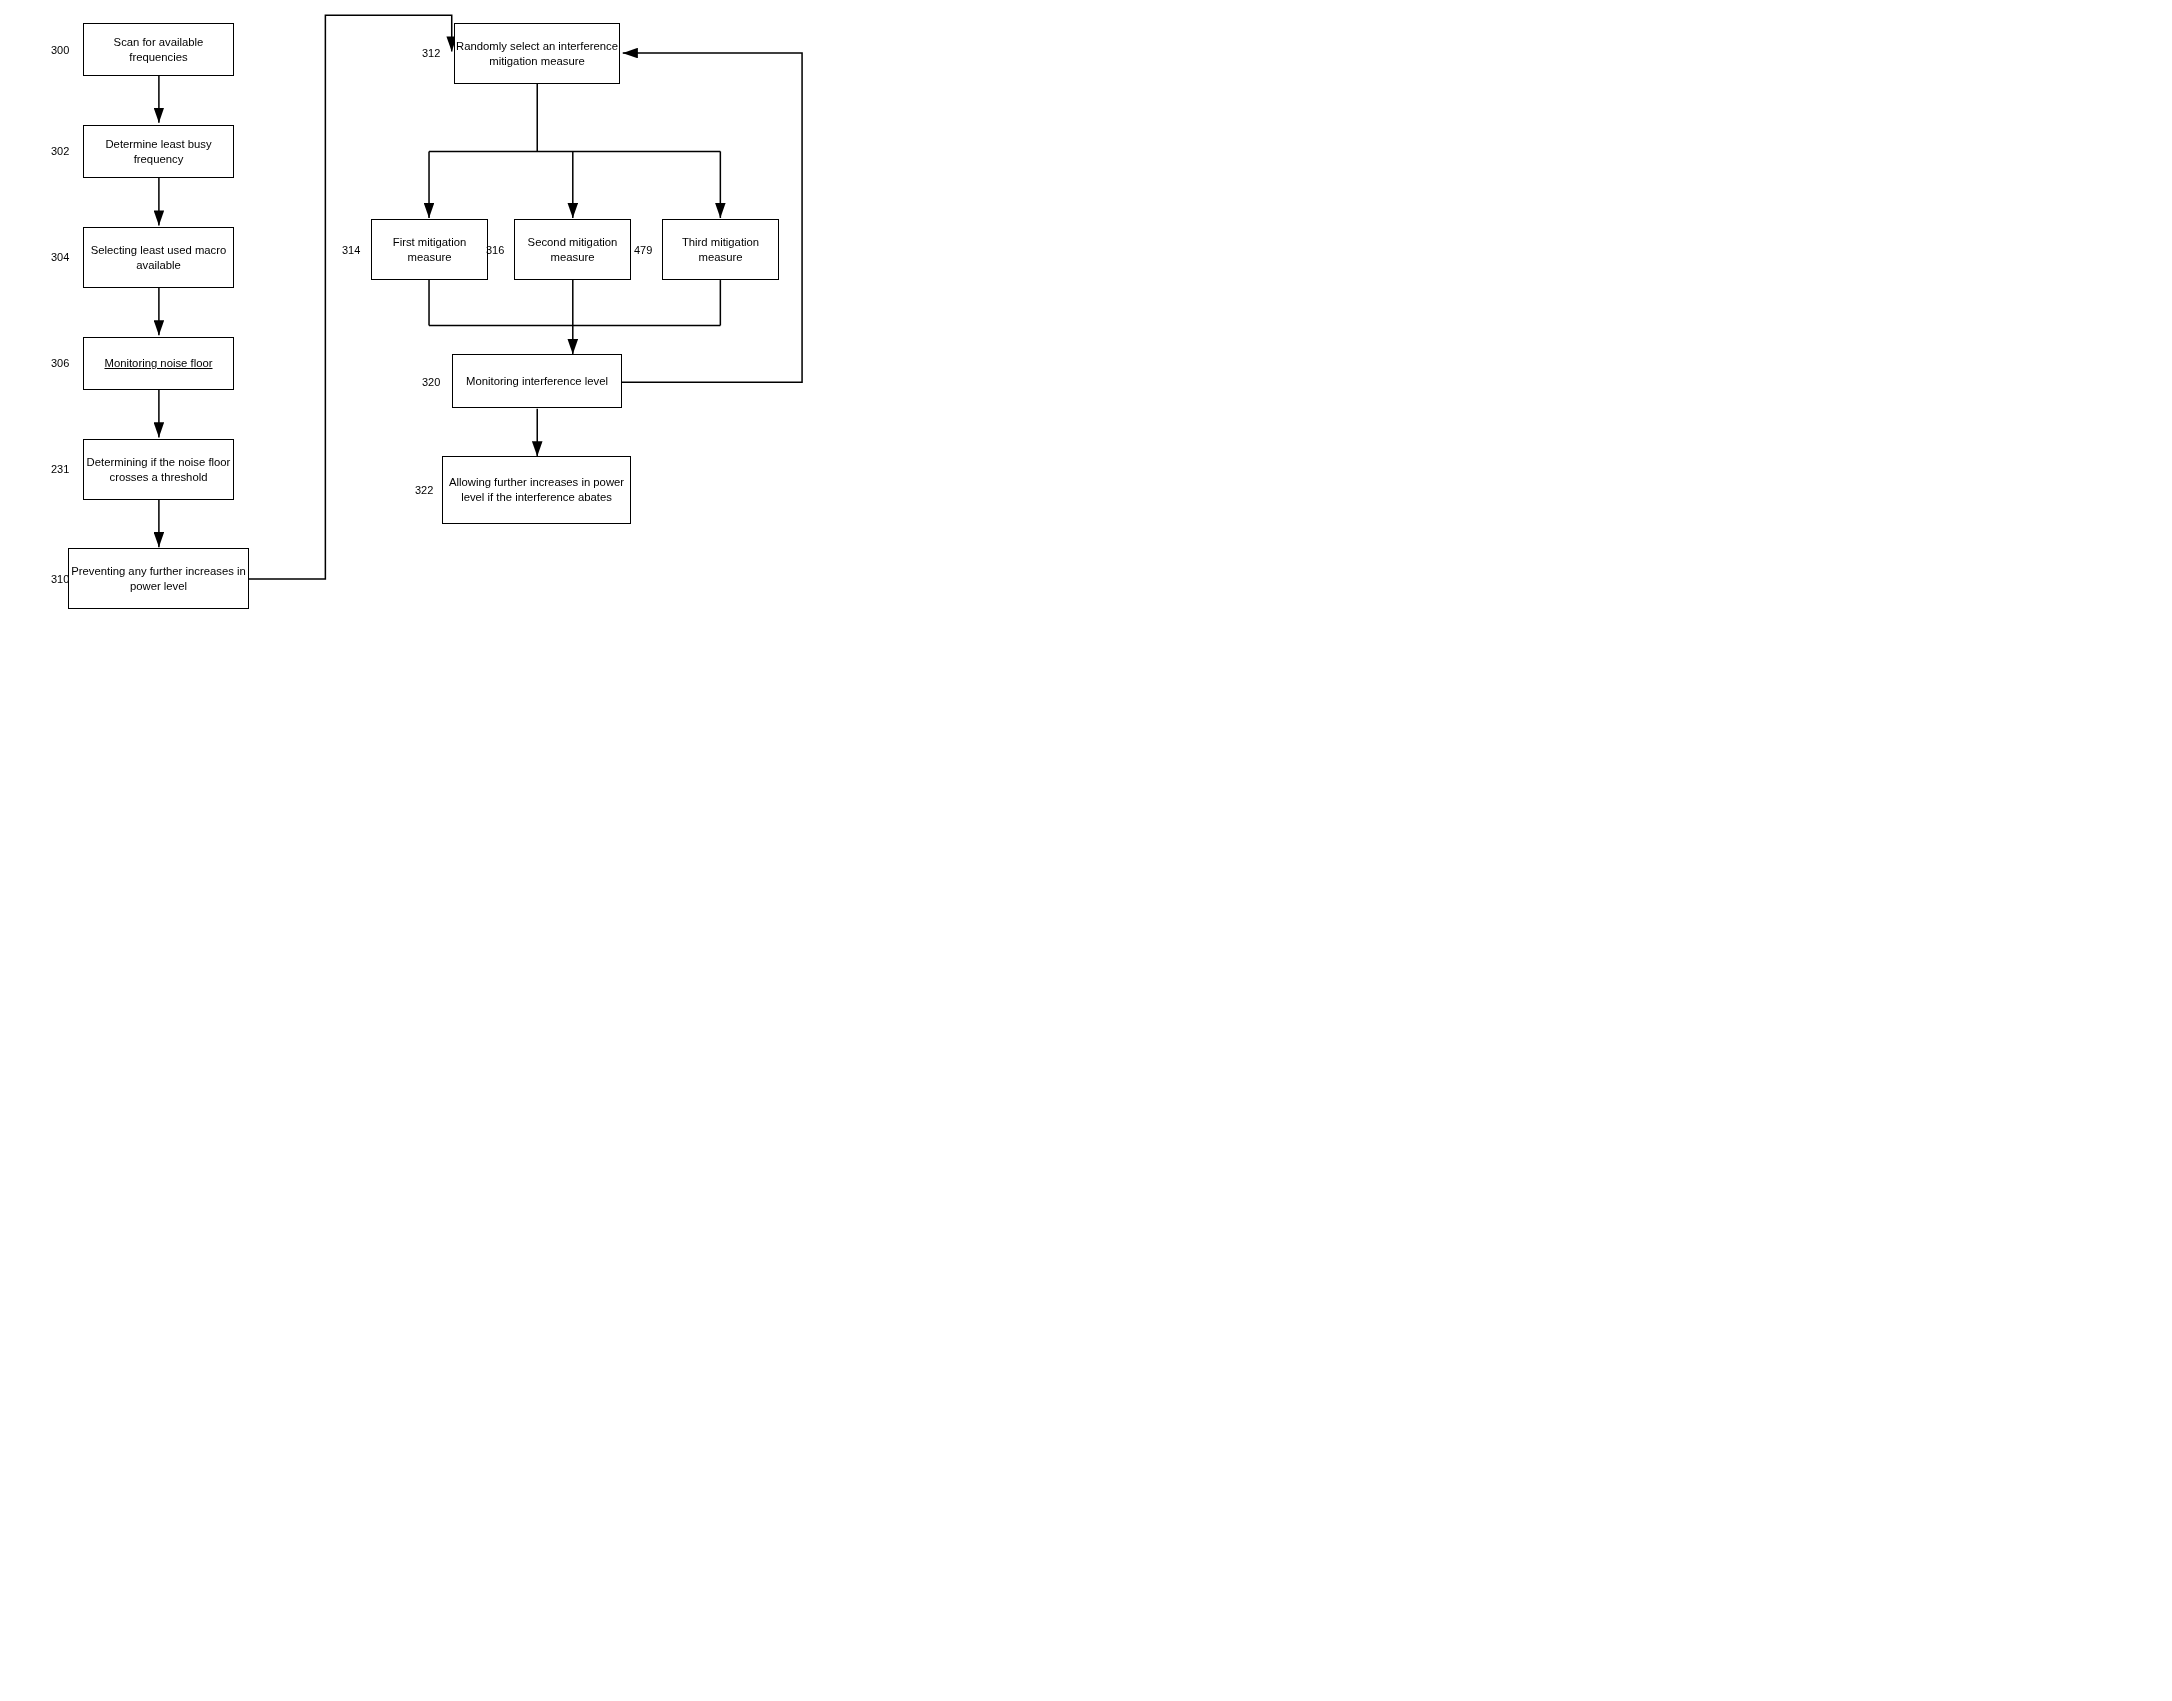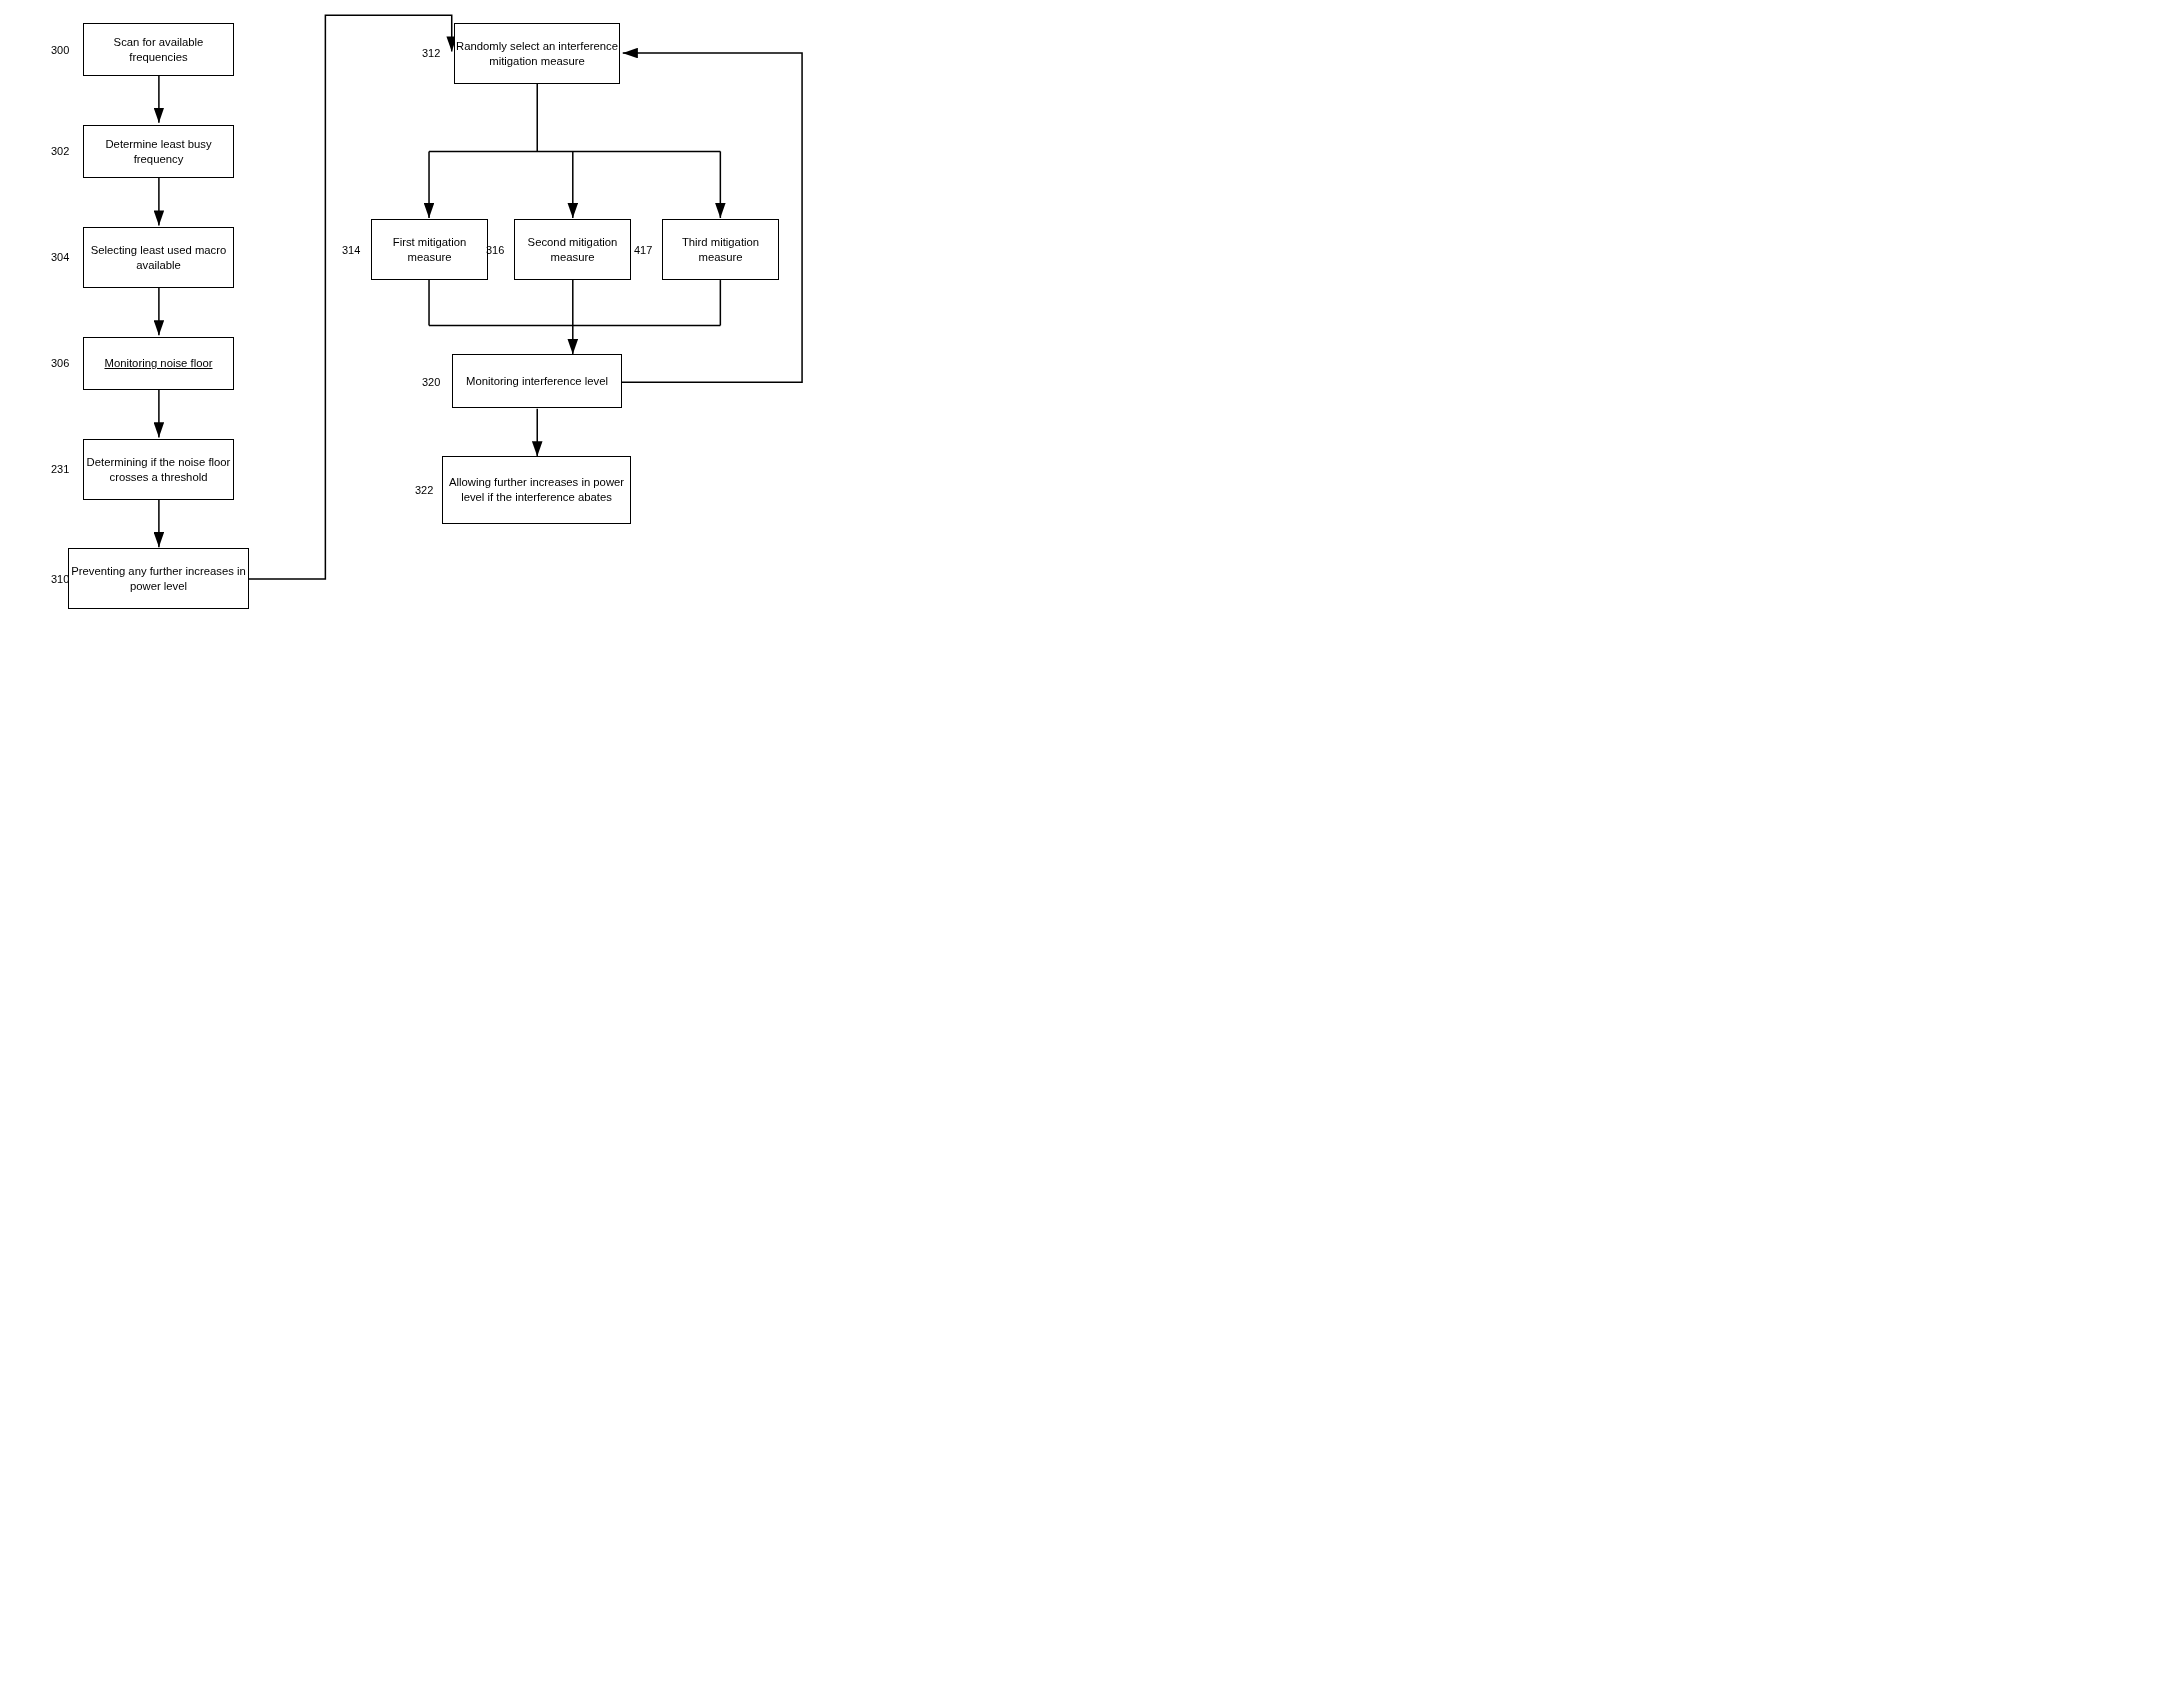--- a/index.html
+++ b/index.html
@@ -117,18 +117,18 @@
 
   <div class="label" style="left:51px;top:44px;">300</div>
   <div class="label" style="left:51px;top:145px;">302</div>
   <div class="label" style="left:51px;top:251px;">304</div>
   <div class="label" style="left:51px;top:357px;">306</div>
   <div class="label" style="left:51px;top:463px;">231</div>
   <div class="label" style="left:51px;top:573px;">310</div>
   <div class="label" style="left:422px;top:47px;">312</div>
   <div class="label" style="left:342px;top:244px;">314</div>
   <div class="label" style="left:486px;top:244px;">316</div>
-  <div class="label" style="left:634px;top:244px;">417</div>
+  <div class="label" style="left:634px;top:244px;">479</div>
   <div class="label" style="left:422px;top:376px;">320</div>
   <div class="label" style="left:415px;top:484px;">322</div>
 
 </div>
 
 
 </body></html>

